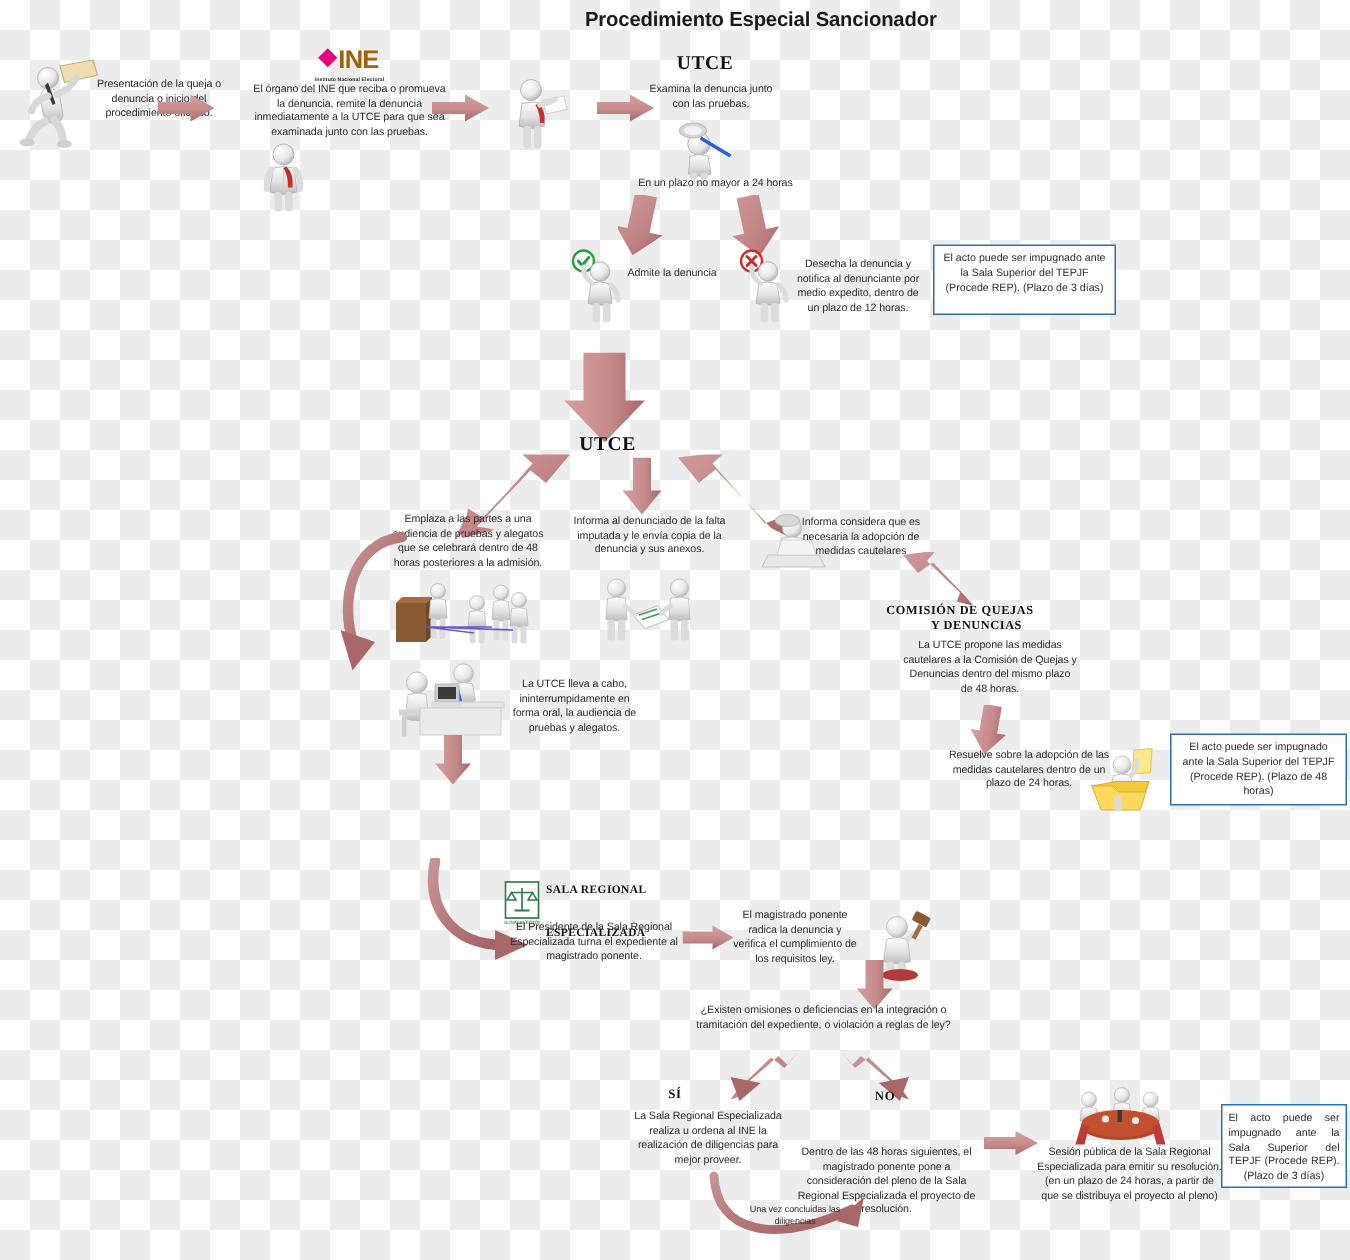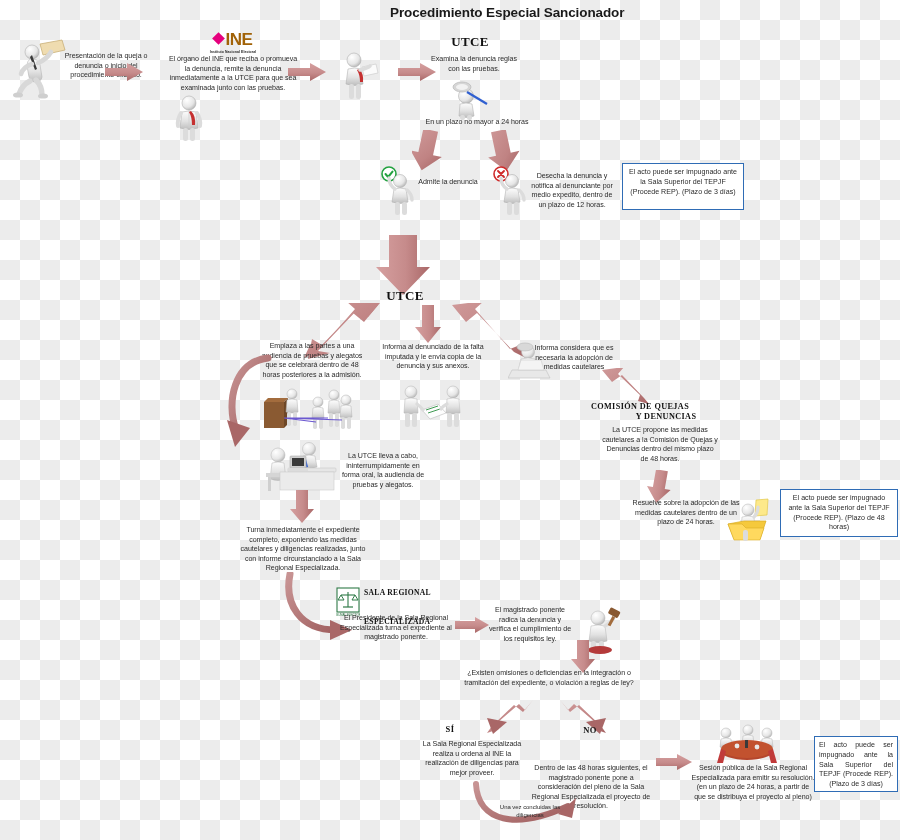--- a/index.html
+++ b/index.html
@@ -216,21 +216,21 @@
     </svg>
   </div>
 
   <div class="abs arw" style="left:398px; top:62px;">
     <svg width="40" height="20" viewBox="0 0 40 20">
       <polygon points="0,6 22,6 22,1 38,10 22,19 22,14 0,14" fill="url(#gRight)"></polygon>
     </svg>
   </div>
 
   <div class="abs hdr-serif hdr-utce" style="left:420px; top:34px; width:100px;">UTCE</div>
-  <div class="abs txt" style="left:428px; top:55px; width:92px;">Examina la denuncia reglas con las pruebas.</div>
+  <div class="abs txt" style="left:428px; top:55px; width:92px;">Examina la denuncia junto con las pruebas.</div>
 
   <div class="fig" style="left:448px; top:78px;">
     <svg width="44" height="42" viewBox="0 0 44 42">
       <circle cx="18" cy="18" r="7.5" fill="url(#gHead)" stroke="#b0b0b0" stroke-width="0.6"></circle>
       <ellipse cx="14" cy="9" rx="9" ry="5" fill="#d6d6d6" stroke="#bdbdbd" stroke-width="0.8"></ellipse>
       <ellipse cx="14" cy="9" rx="6" ry="3" fill="#f2f2f2"></ellipse>
       <path d="M12 26 q6 -2 12 0 l2 12 q-8 3 -15 0z" fill="url(#gBody)" stroke="#b3b3b3" stroke-width="0.6"></path>
       <line x1="19" y1="14" x2="39" y2="26" stroke="#2f5fd0" stroke-width="2.2"></line>
       <rect x="12" y="37" width="5" height="5" rx="2" fill="#dcdcdc"></rect>
       <rect x="19" y="37" width="5" height="5" rx="2" fill="#dcdcdc"></rect>
@@ -364,21 +364,21 @@
   </div>
   <div class="abs txt" style="left:533px; top:344px; width:82px;">Informa considera que es necesaria la adopción de medidas cautelares</div>
 
   <div class="abs arw" style="left:600px; top:368px;">
     <svg width="50" height="36" viewBox="0 0 50 36">
       <polygon points="2,2 12,14 22,7 44,30 49,36 38,33 40,27 18,6 24,-1" fill="url(#gDiag)"></polygon>
     </svg>
   </div>
 
   <div class="abs hdr-serif hdr-org" style="left:570px; top:402px; width:140px;">COMISIÓN DE QUEJAS</div>
-  <div class="abs hdr-serif hdr-org" style="left:596px; top:412px; width:140px;">Y DENUNCIAS</div>
+  <div class="abs hdr-serif hdr-org" style="left:581px; top:412px; width:140px;">Y DENUNCIAS</div>
   <div class="abs txt" style="left:602px; top:426px; width:116px;">La UTCE propone las medidas cautelares a la Comisión de Quejas y Denuncias dentro del mismo plazo de 48 horas.</div>
 
   <div class="abs arw" style="left:645px; top:470px;">
     <svg width="28" height="34" viewBox="0 0 28 34">
       <polygon points="8,0 20,0 20,18 26,18 14,33 2,18 8,18" fill="url(#gDown)" transform="rotate(10 14 17)"></polygon>
     </svg>
   </div>
 
   <div class="abs txt" style="left:630px; top:499px; width:112px;">Resuelve sobre la adopción de las medidas cautelares dentro de un plazo de 24 horas.</div>
 
@@ -420,21 +420,20 @@
     </svg>
   </div>
   <div class="abs txt" style="left:340px; top:452px; width:86px;">La UTCE lleva a cabo, ininterrumpidamente en forma oral, la audiencia de pruebas y alegatos.</div>
 
   <div class="abs arw" style="left:289px; top:490px;">
     <svg width="26" height="34" viewBox="0 0 26 34">
       <polygon points="7,0 19,0 19,19 25,19 13,33 1,19 7,19" fill="url(#gDown)"></polygon>
     </svg>
   </div>
 
-  <div class="abs txt" style="left:238px; top:526px; width:130px;">Turna inmediatamente el expediente completo, exponiendo las medidas cautelares y diligencias realizadas, junto con informe circunstanciado a la Sala Regional Especializada.</div>
 
   <div class="abs arw" style="left:282px; top:572px;">
     <svg width="92" height="74" viewBox="0 0 92 74">
       <path d="M8 2 C 2 32, 18 58, 54 58" stroke="url(#gCurve)" stroke-width="7" fill="none" stroke-linecap="round"></path>
       <polygon points="48,48 70,58 48,68" fill="#a96767"></polygon>
     </svg>
   </div>
 
   <div class="fig" style="left:336px; top:587px;">
     <svg width="24" height="30" viewBox="0 0 24 30">

